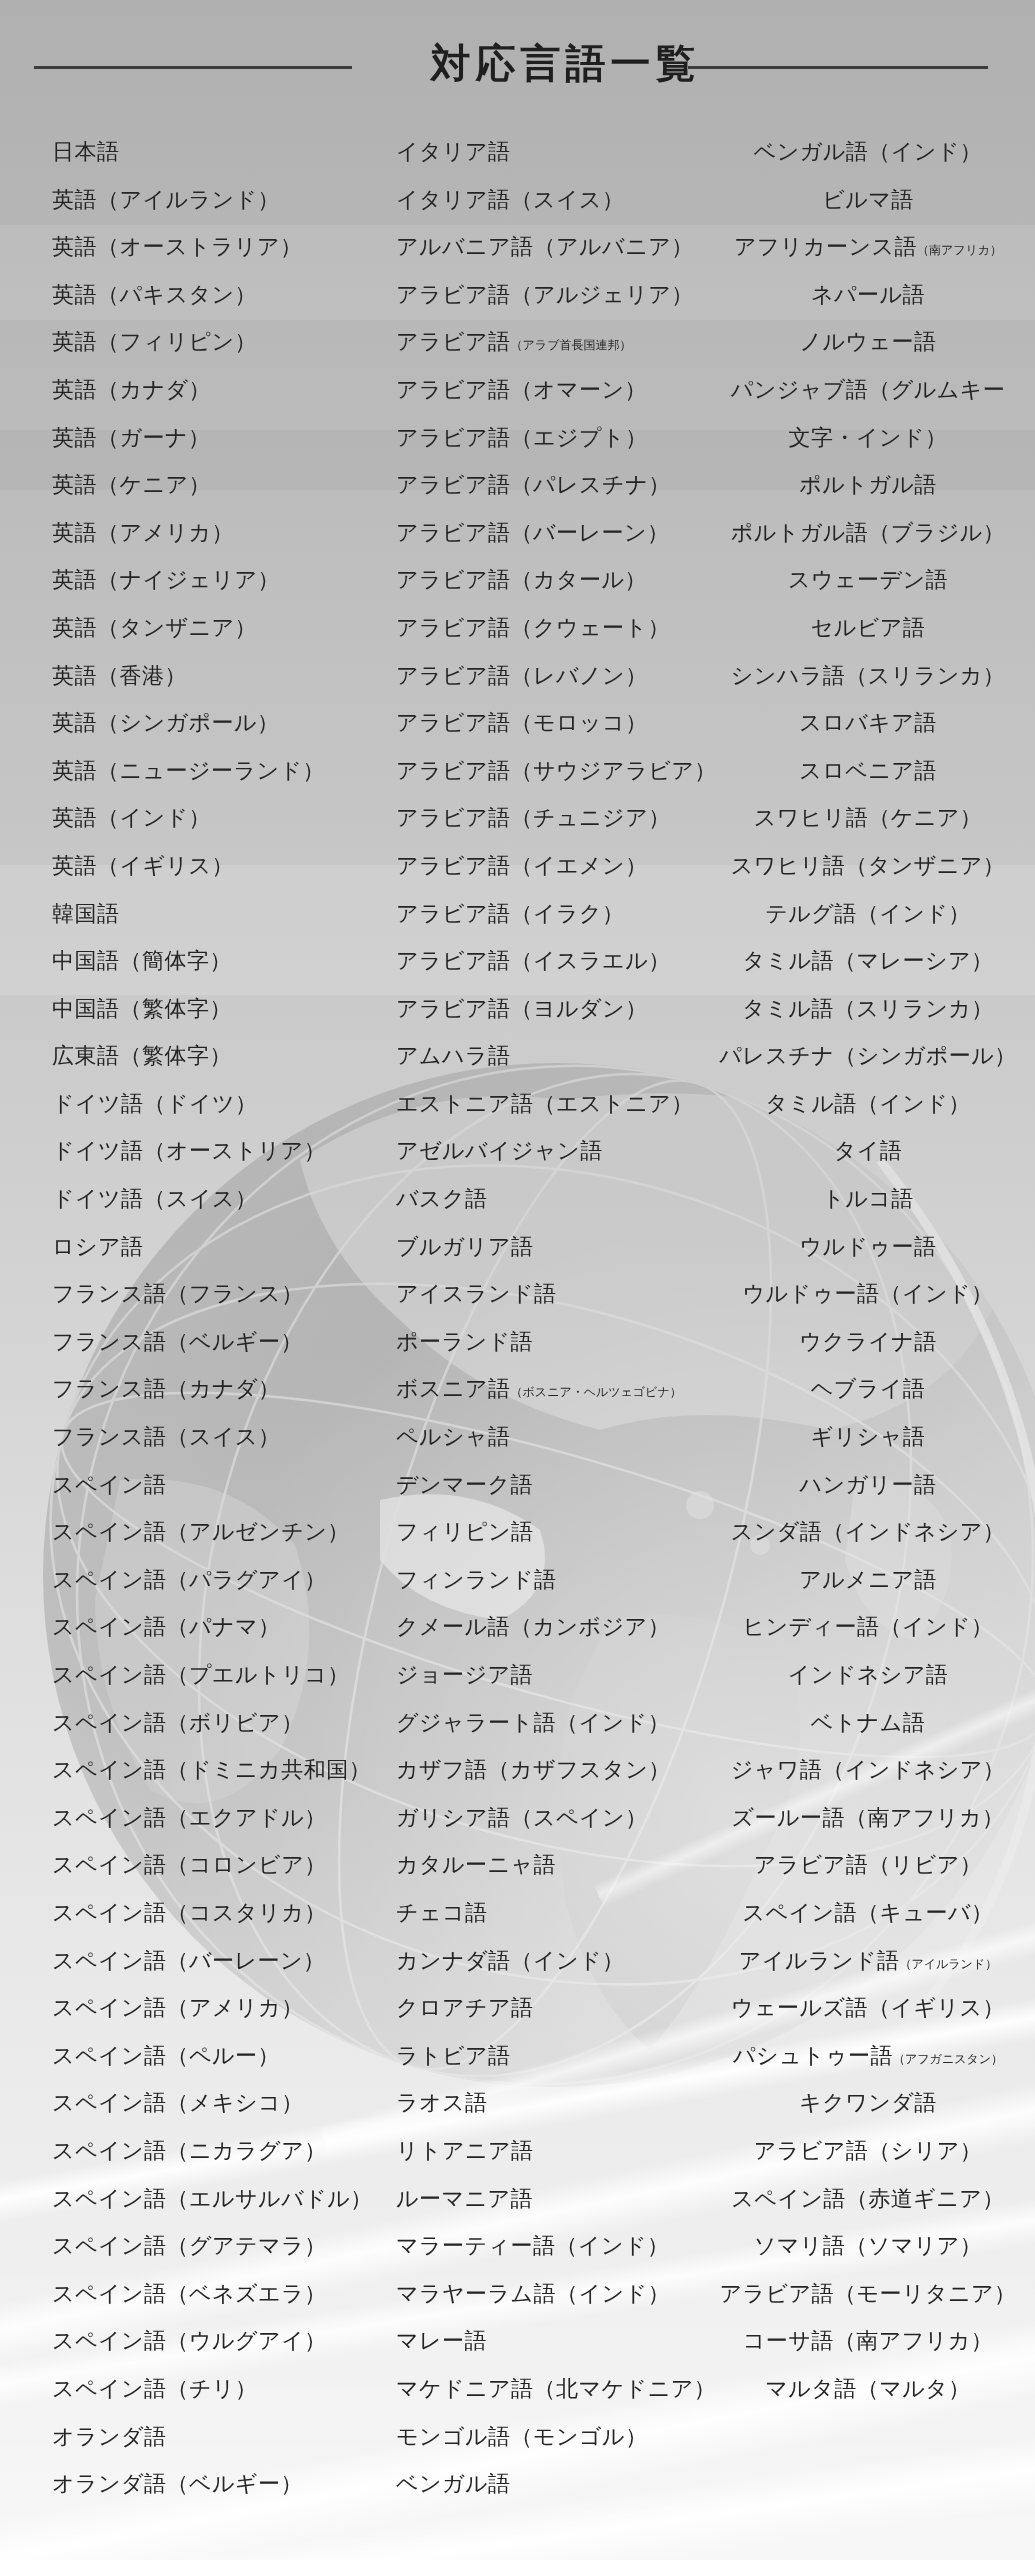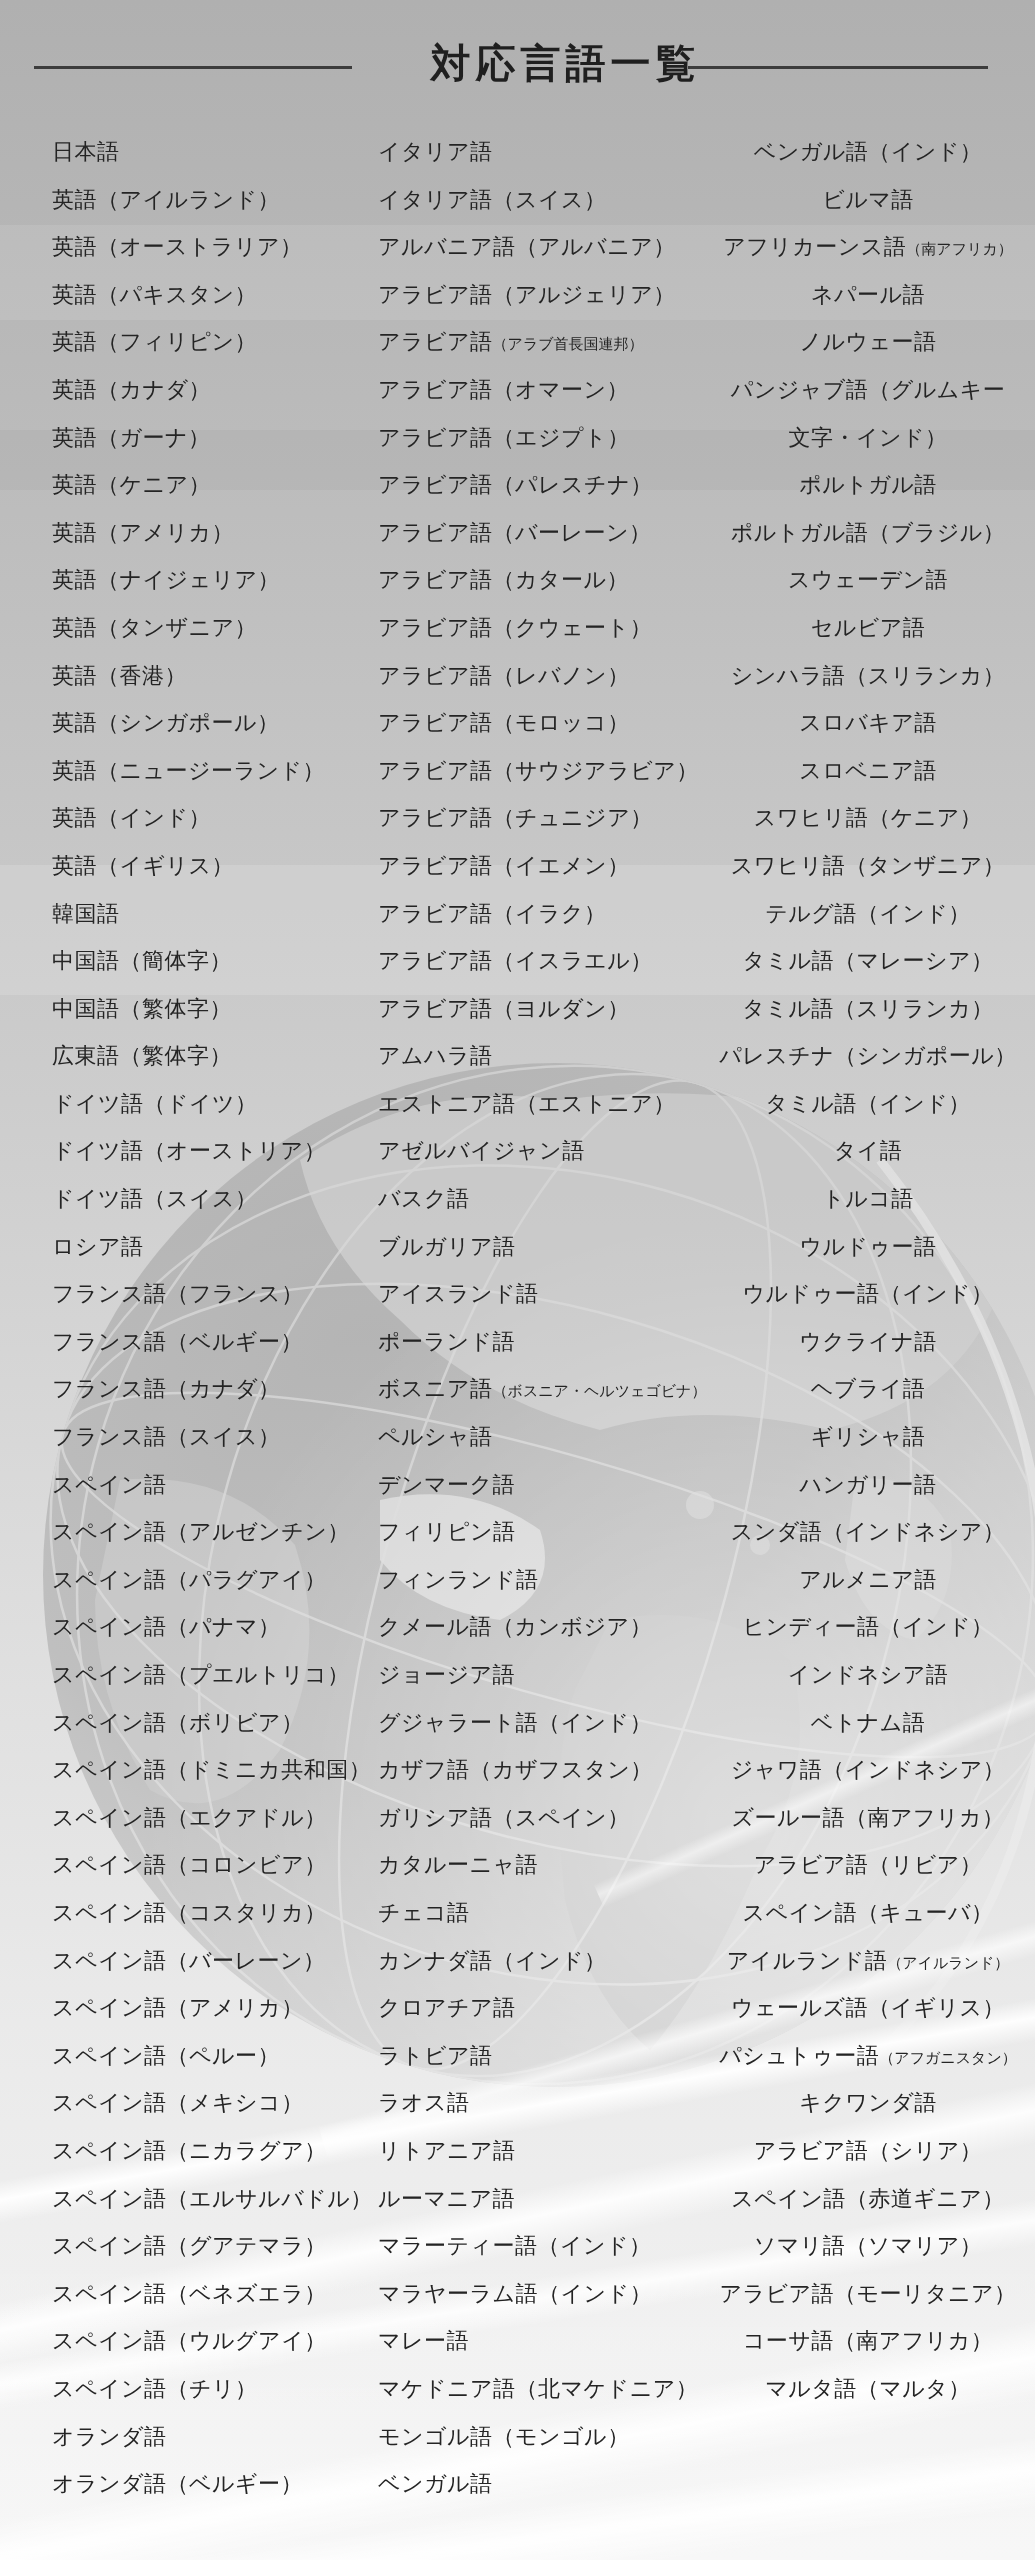--- a/index.html
+++ b/index.html
@@ -28,25 +28,25 @@
   .sw7{left:-240px;top:2490px;width:1800px;height:70px;transform:rotate(-8deg);}
   .fade{position:absolute;left:0;top:2250px;width:100%;height:310px;pointer-events:none;
     background:linear-gradient(180deg,rgba(255,255,255,0),rgba(255,255,255,.4));}
   .header{position:absolute;left:0;top:36px;width:100%;text-align:center;z-index:10;margin-left:48px;}
   .title{font-size:40px;font-weight:bold;letter-spacing:5px;color:#1f1f1f;}
   .rule{position:absolute;top:66px;height:3px;background:#3c3c3c;z-index:10;}
   .rule.left{left:34px;width:318px;}
   .rule.right{left:688px;width:300px;}
   .col{position:absolute;top:128px;z-index:10;}
   .col.c0{left:52px;width:322px;}
-  .col.c1{left:378px;width:322px;}
+  .col.c1{left:396px;width:322px;}
   .col.c2{left:703px;width:330px;text-align:center;}
   .row{height:47.6px;line-height:47.6px;white-space:nowrap;font-size:22px;font-weight:500;
     letter-spacing:.5px;color:#242424;}
-  .row .sm{font-size:15px;letter-spacing:0;}
+  .row .sm{font-size:12px;letter-spacing:0;}
 </style>
 </head>
 <body>
 
 <div class="canvas">
 
   <div class="band b1"></div>
   <div class="band b3"></div>
   <div class="band b2"></div>
 

